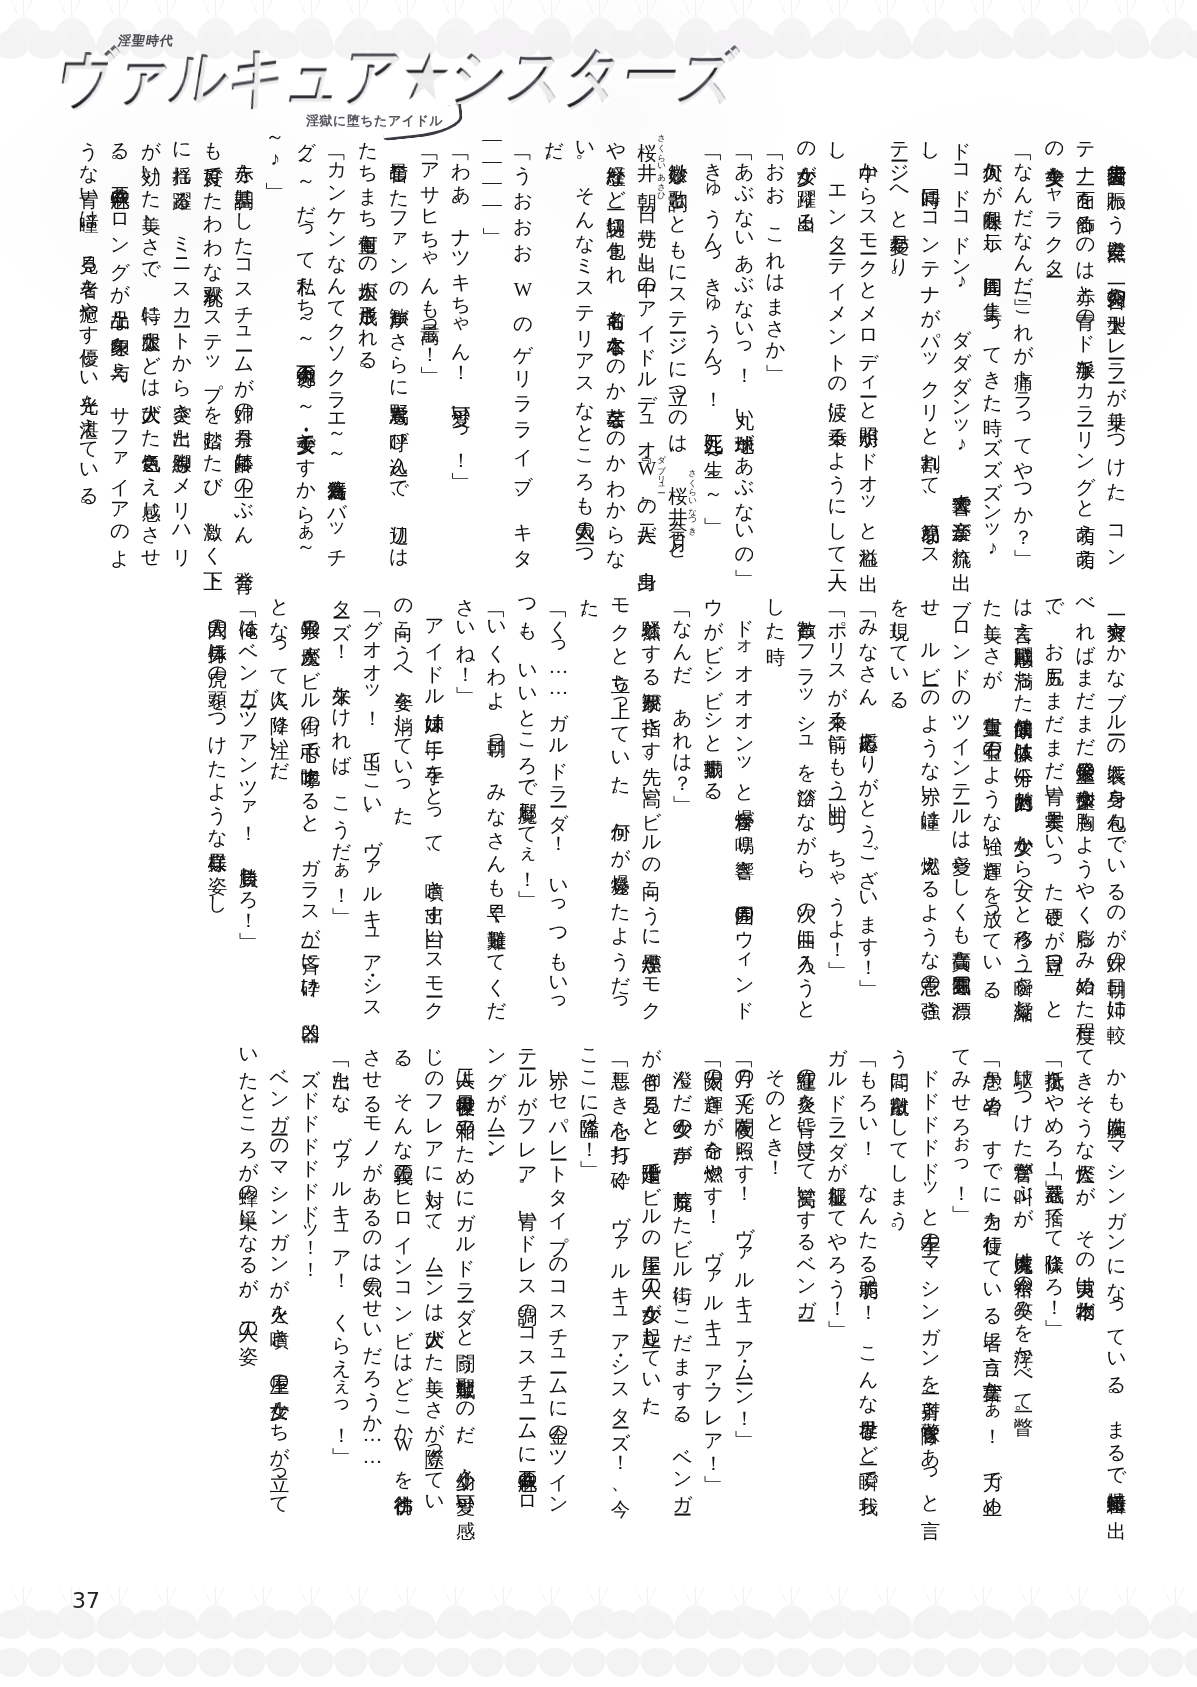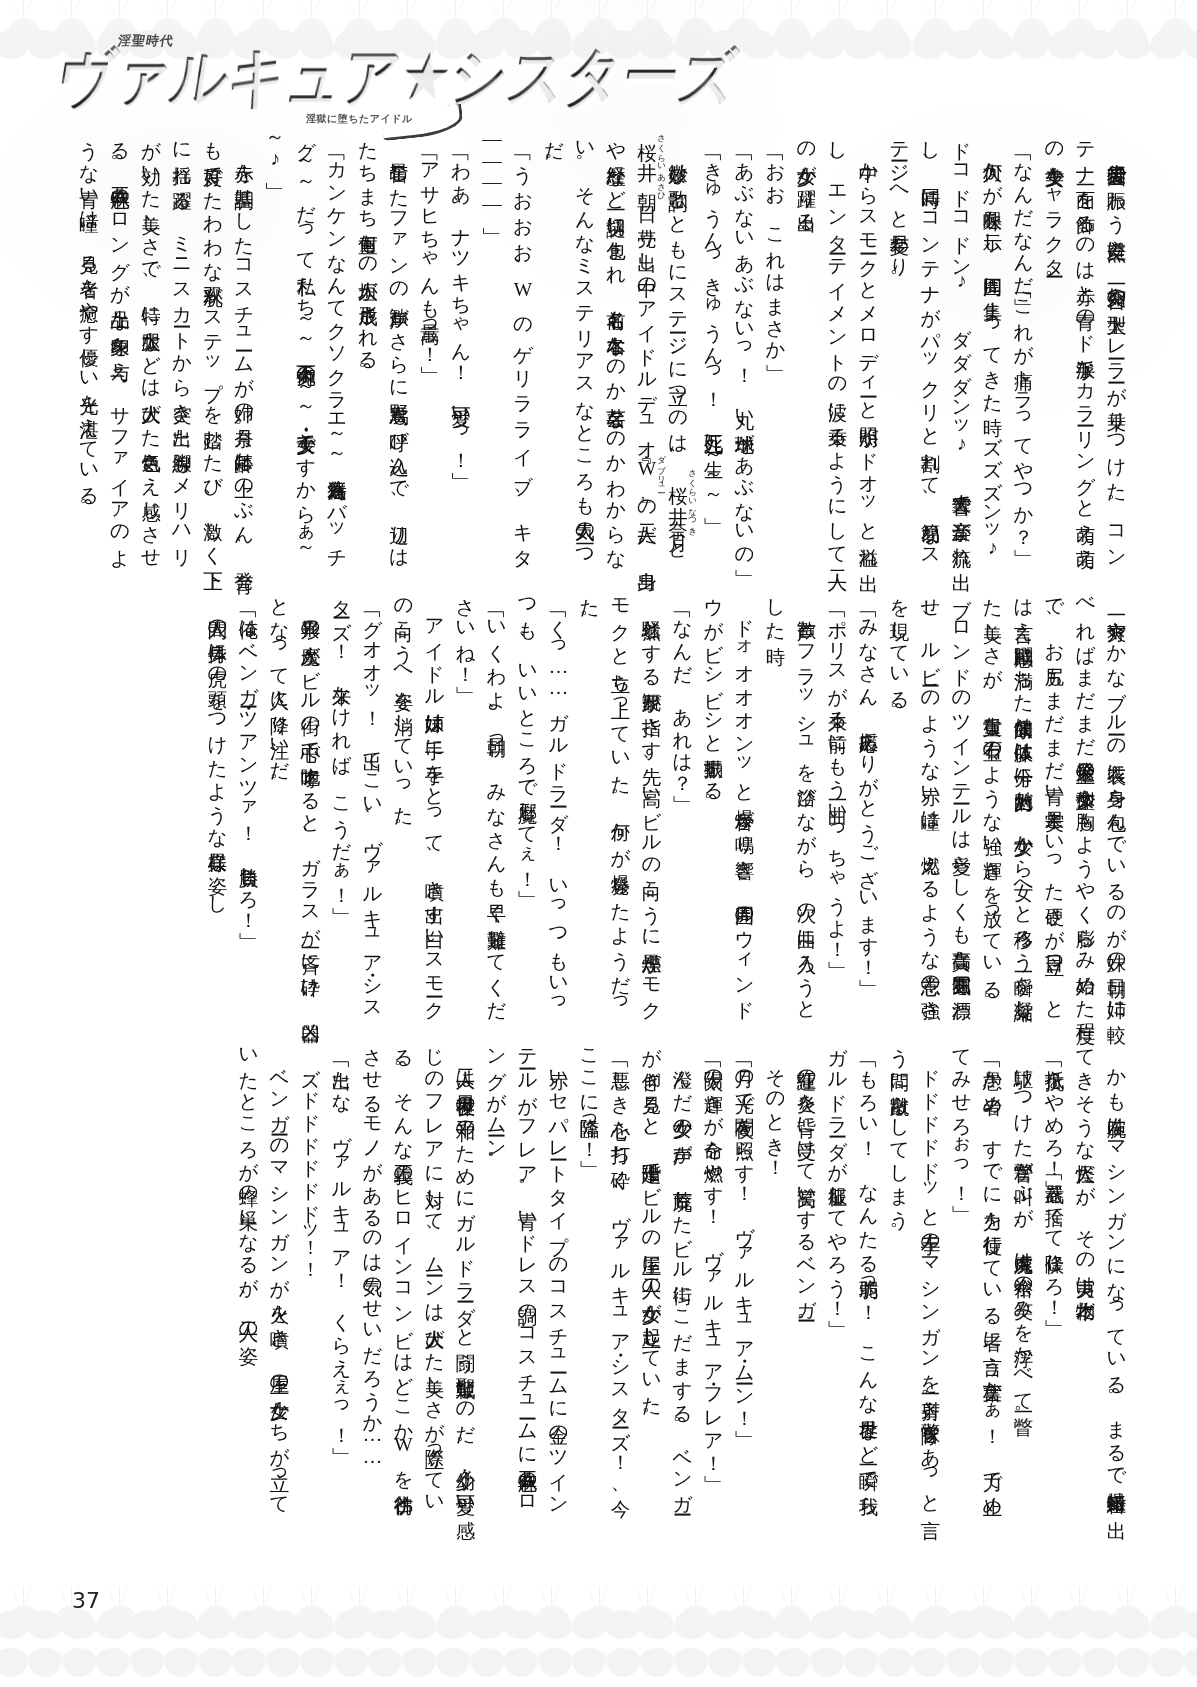--- a/index.html
+++ b/index.html
@@ -121,21 +121,21 @@
     -webkit-background-clip: text;
     background-clip: text;
     -webkit-text-fill-color: transparent;
     text-shadow: 2px 2px 0 rgba(255,255,255,0.9);
     filter: drop-shadow(1px 1px 0 #ffffff) drop-shadow(-1px -1px 0 #ffffff);
   }
   .logo-tag {
     position: absolute;
     left: 244px;
     top: 82px;
-    font-size: 10px;
+    font-size: 13px;
     letter-spacing: 0.5px;
     color: #55555d;
     font-family: Liberation Mono, monospace;
     font-weight: bold;
     white-space: nowrap;
   }
   .logo-swoosh {
     position: absolute;
     left: 320px;
     top: 78px;

